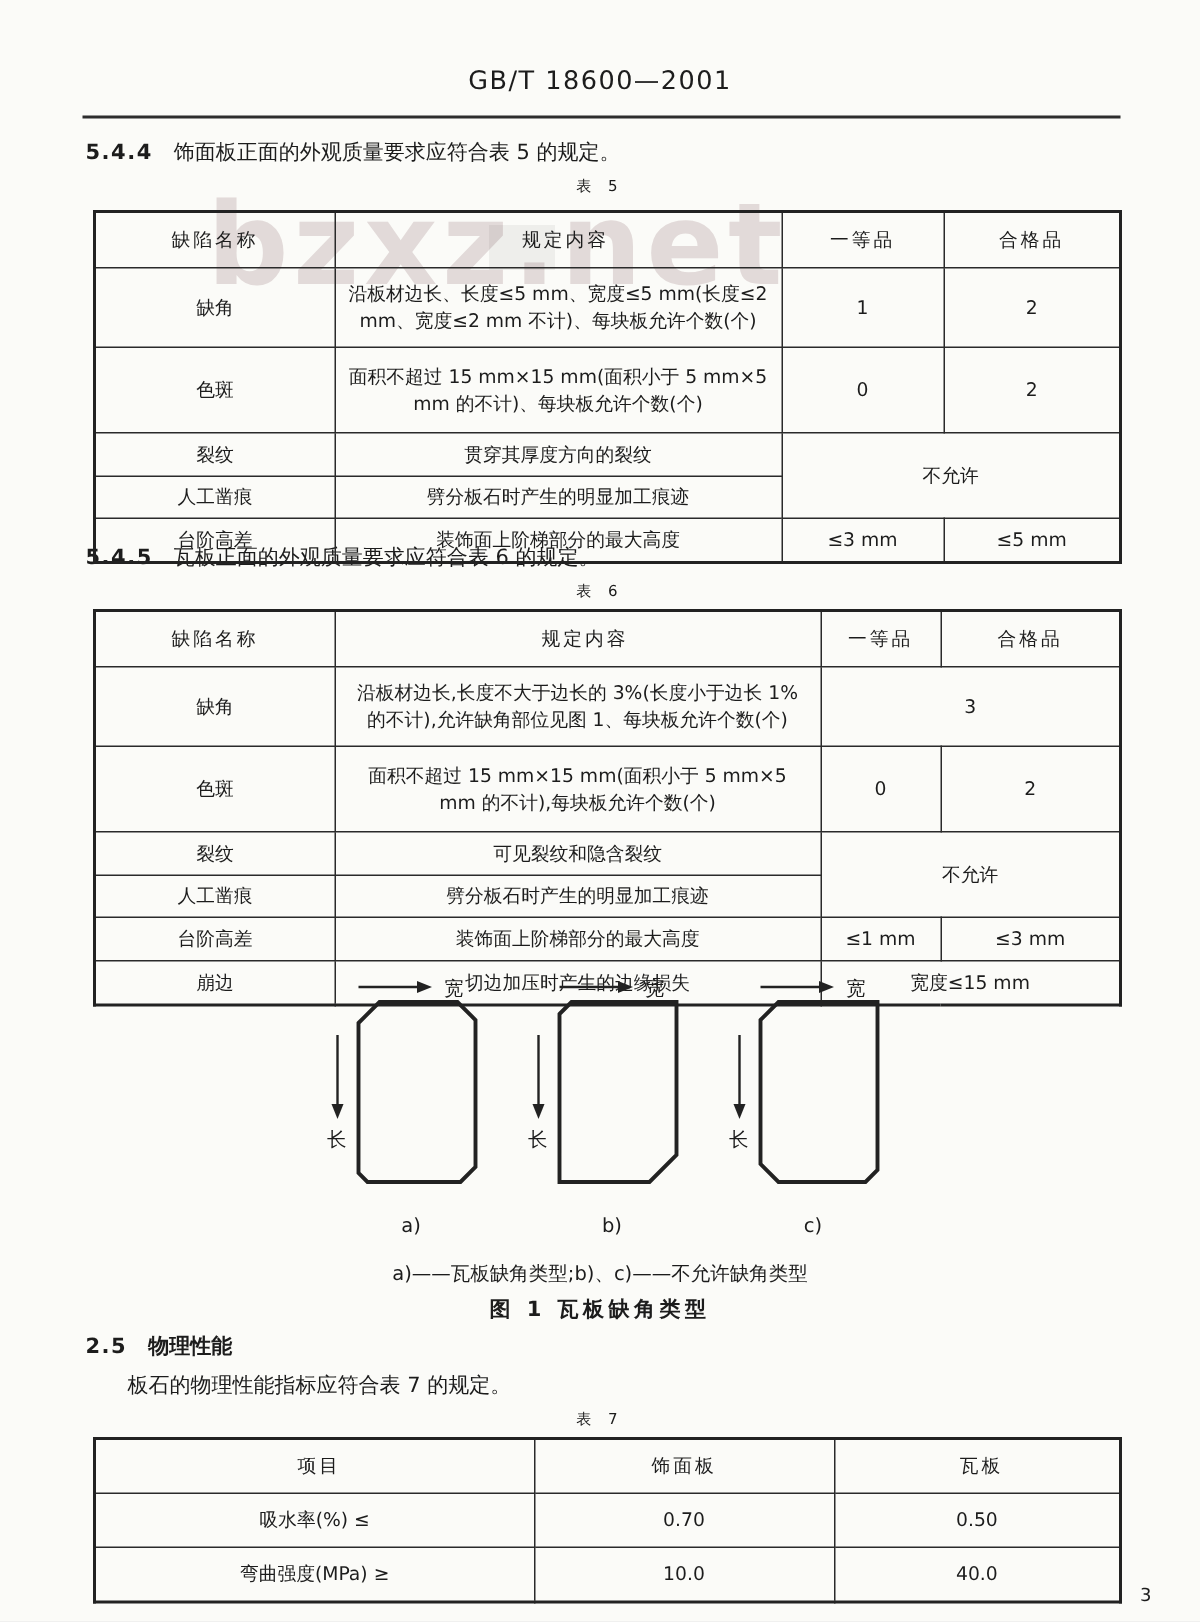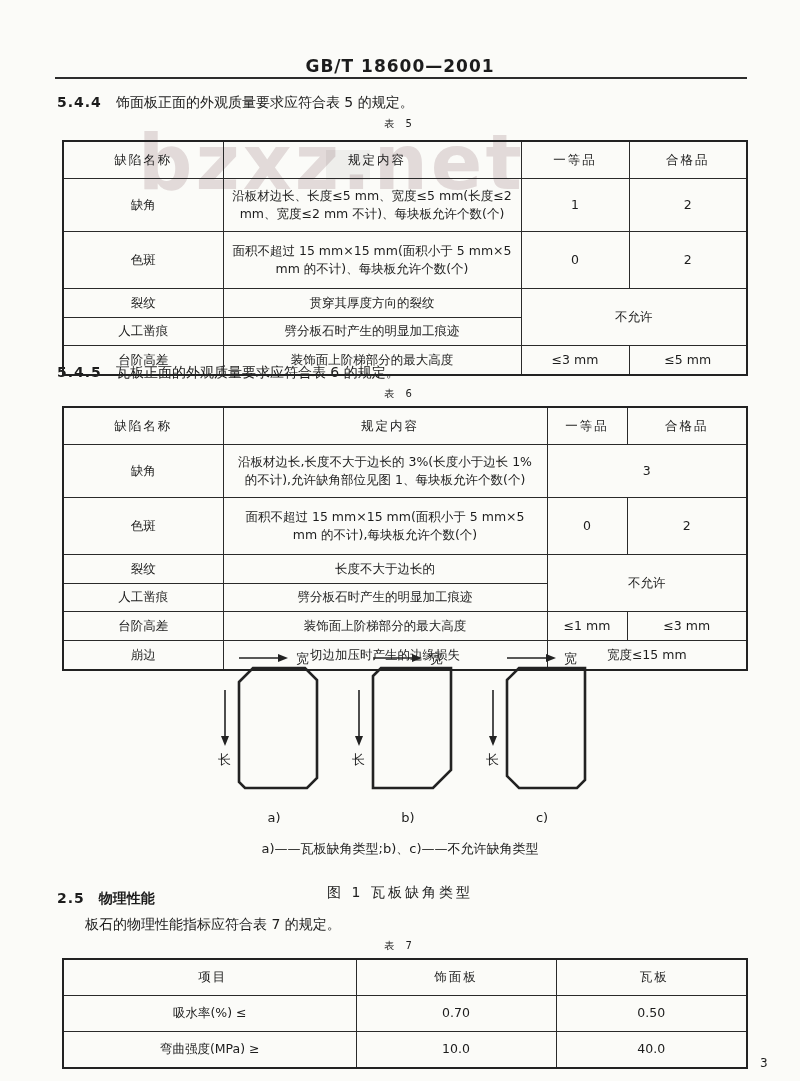--- a/index.html
+++ b/index.html
@@ -8,22 +8,22 @@
     width:800px; height:1081px;
     margin:0 auto;
     background:#fbfbf8;
     font-family:"DejaVu Sans","Liberation Sans",sans-serif;
     color:#1c1c1c;
     overflow:hidden;
   }
   .abs { position:absolute; }
 
   
-  .doc-code { top:56px; left:0; width:100%; text-align:center;
-    font-size:17px; font-weight:bold; letter-spacing:1px; }
+  .doc-code { top:44px; left:0; width:100%; text-align:center;
+    font-size:17px; font-weight:normal; letter-spacing:1px; }
   .head-rule { top:77px; left:55px; width:692px; height:2px; background:#2d2d2d; }
 
   
   .watermark { top:118px; left:138px; font-size:76px; font-weight:bold;
     letter-spacing:3px; color:#d2c5c5; opacity:.6; z-index:0; user-select:none;text-align:center; }
   .smudge { background:rgba(0,0,0,.05); }
 
   
   .para { font-size:14px; line-height:1.5; }
   .sec-num { font-weight:bold; margin-right:14px; letter-spacing:1px;text-align:right; }
@@ -41,21 +41,21 @@
   tr.h34 td { height:34px; } tr.h50 td { height:50px; } tr.h54 td { height:54px; }
   tr.h26 td { height:26px;margin-top:48px; } tr.h25 td { height:25px; } tr.h33 td { height:33px; }
 
   
   .fig-row { top:650px; left:212px; width:392px; display:flex; gap:10px; z-index:1; }
   .subfig { width:124px; text-align:center; }
   .subfig svg { display:block; }
   .sub-label { font-size:13px; margin-top:10px; }
   .fig-note  { top:840px; left:0; width:100%; text-align:center; font-size:13px; }
   .fig-title { top:864px; left:0; width:100%; text-align:center; font-size:14px;
-    font-weight:normal; letter-spacing:3px;margin-top:20px; }
+    font-weight:bold; letter-spacing:3px; }
 
   .page-num { top:1056px; left:760px; font-size:12px; }
 </style>
 </head>
 <body>
 
 <div class="page">
 
   <div class="abs watermark">bzxz.net</div>
   <div class="abs smudge" style="top:150px;left:326px;width:44px;height:30px;"></div>
@@ -139,21 +139,21 @@
       <td colspan="2">3</td>
     </tr>
     <tr class="h54">
       <td>色斑</td>
       <td>面积不超过 15 mm×15 mm(面积小于 5 mm×5 mm 的不计),每块板允许个数(个)</td>
       <td>0</td>
       <td>2</td>
     </tr>
     <tr class="h26">
       <td>裂纹</td>
-      <td>长度不大于边长的</td>
+      <td>可见裂纹和隐含裂纹</td>
       <td rowspan="2" colspan="2">不允许</td>
     </tr>
     <tr class="h25">
       <td>人工凿痕</td>
       <td>劈分板石时产生的明显加工痕迹</td>
     </tr>
     <tr class="h26">
       <td>台阶高差</td>
       <td>装饰面上阶梯部分的最大高度</td>
       <td>≤1 mm</td>

